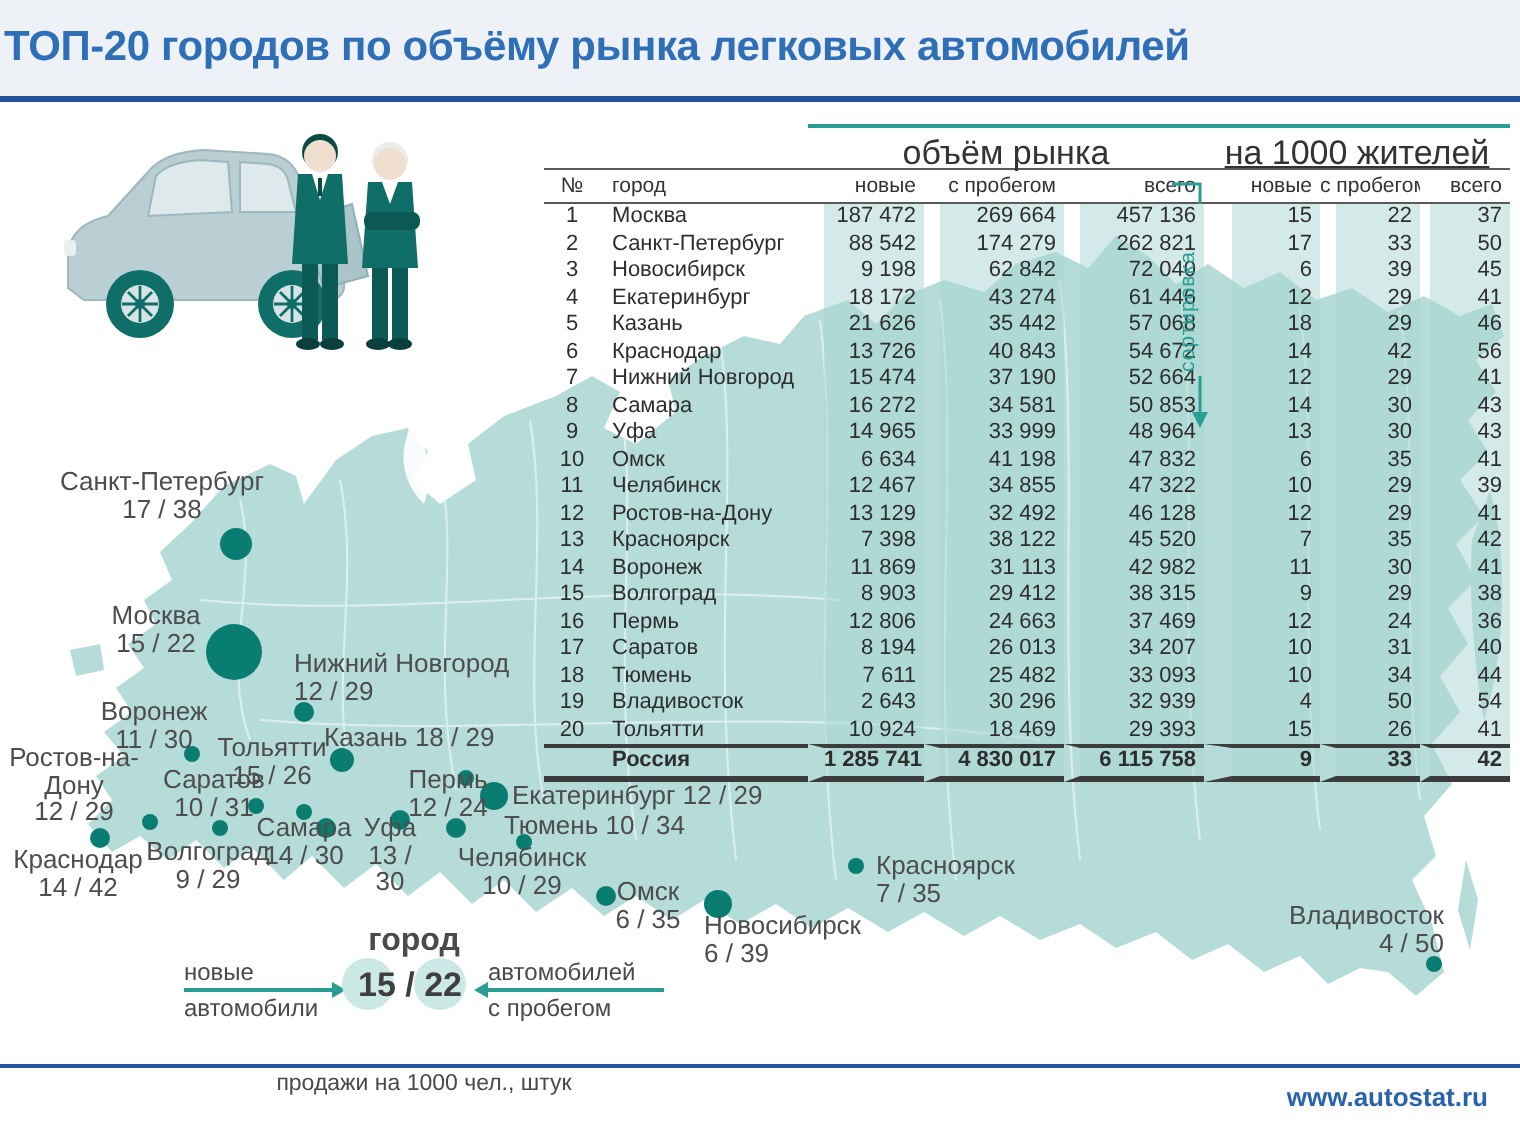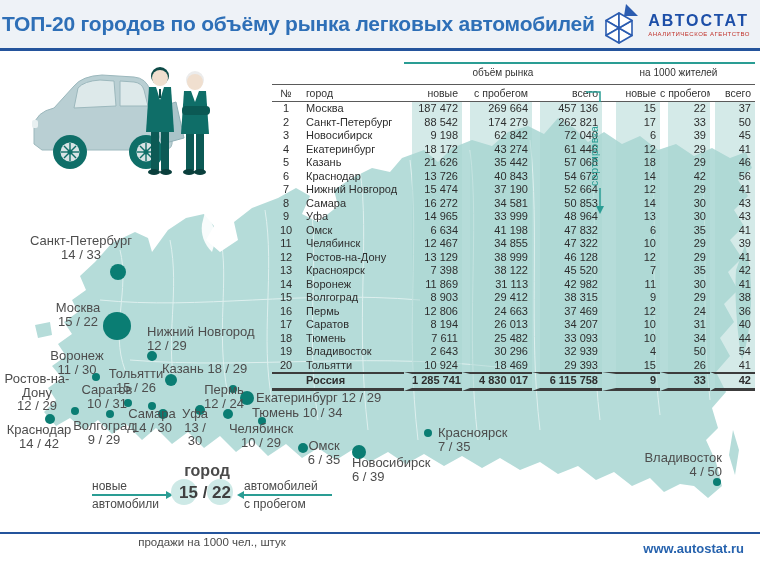--- a/index.html
+++ b/index.html
@@ -12,23 +12,23 @@
   .logo{position:absolute;right:10px;top:2px;display:flex;align-items:center;gap:4px;}
   .logo-txt{display:flex;flex-direction:column;line-height:1;}
   .logo-name{font-size:16px;font-weight:bold;letter-spacing:2px;color:#1d4fa8;}
   .logo-sub{font-size:6px;letter-spacing:0.5px;color:#c03028;margin-top:2px;}
   
   .map-svg{position:absolute;left:0;top:0;z-index:1;}
   .car-svg{position:absolute;left:30px;top:60px;z-index:2;}
   
   .tablewrap{position:absolute;left:272px;top:62px;width:483px;z-index:3;}
   .grp-line{position:absolute;left:132px;right:0;top:0;height:2px;background:#2a9d94;}
-  .grp-labels{position:relative;height:22px;font-size:10px;color:#333;}
+  .grp-labels{position:relative;height:22px;font-size:17px;color:#333;}
   .grp-m{position:absolute;left:132px;width:198px;top:5px;text-align:center;}
-  .grp-p{position:absolute;left:330px;width:153px;top:5px;text-align:center;}
+  .grp-p{position:absolute;left:330px;width:153px;top:5px;text-align:center;text-decoration:underline;}
   table.t{border-collapse:separate;border-spacing:0;table-layout:fixed;width:483px;font-size:11px;color:#2e2e2e;}
   .t th,.t td{box-sizing:border-box;height:13.5px;line-height:13.5px;padding:0 4px 0 0;white-space:nowrap;overflow:hidden;}
   .t thead th{font-weight:normal;font-size:10.5px;color:#333;height:16px;line-height:16px;
               border-top:1px solid #5a5a5a;border-bottom:1px solid #5a5a5a;}
   .t .c0{text-align:center;padding:0;}
   .t .c1{text-align:left;padding:0 0 0 6px;}
   .t .c2,.t .c3,.t .c4,.t .c5,.t .c6,.t .c7{text-align:right;}
   .t tbody .c2,.t tbody .c3,.t tbody .c4,.t tbody .c5,.t tbody .c6,.t tbody .c7,
   .t tfoot .c2,.t tfoot .c3,.t tfoot .c4,.t tfoot .c5,.t tfoot .c6,.t tfoot .c7{
       background:rgba(169,214,210,0.5);background-clip:padding-box;border-left:8px solid transparent;}
@@ -66,37 +66,20 @@
   .footline{position:absolute;left:0;top:532px;width:760px;height:2px;background:#24549c;z-index:5;}
   .url{position:absolute;right:16px;top:541px;font-size:13px;font-weight:bold;color:#2763ae;z-index:5;}
 </style>
 </head>
 <body>
 
 <div class="stage">
 
   <div class="hdr">
     <div class="hdr-title">ТОП-20 городов по объёму рынка легковых автомобилей</div>
-    <div class="logo">
-      <svg class="logo-ic" width="44" height="46" viewBox="0 0 44 46">
-        <g fill="#ffffff" stroke="#2b5cb0" stroke-width="1.6" stroke-linejoin="round">
-          <path d="M19,26 L19,11 L6,18.5 Z"></path>
-            <path d="M19,26 L6,18.5 L6,33.5 Z"></path>
-          <path d="M19,26 L6,33.5 L19,41 Z"></path>
-            <path d="M19,26 L19,41 L32,33.5 Z"></path>
-          <path d="M19,26 L32,33.5 L32,18.5 Z"></path>
-            <path d="M19,26 L32,18.5 L19,11 Z"></path>
-        </g>
-        <path d="M26,2 L38,14 L24,14 Z" fill="#2b5cb0"></path>
-      </svg>
-      <div class="logo-txt">
-        <span class="logo-name">АВТОСТАТ</span>
-        <span class="logo-sub">АНАЛИТИЧЕСКОЕ АГЕНТСТВО</span>
-      </div>
-    </div>
   </div>
 
   <svg class="map-svg" width="760" height="567" viewBox="0 0 760 567">
     <path fill="#b5dcd9" d="M95,262 L112,243 L135,232 L148,238 L152,252 L168,230 L186,218 L204,214 L214,226 L206,240 L220,252 L238,240 L234,222 L252,208 L278,198 L296,188 L310,196 L302,214 L318,222 L338,206 L334,190 L352,178 L372,168 L390,172 L402,158 L424,150 L438,162 L452,148 L472,140 L492,146 L508,132 L528,126 L544,134 L558,118 L574,128 L588,142 L604,132 L622,144 L640,136 L658,150 L676,144 L694,156 L712,148 L730,158 L746,152 L752,168 L738,180 L748,196 L734,210 L744,226 L730,240 L742,258 L728,272 L738,290 L724,304 L734,322 L720,338 L730,356 L716,372 L726,392 L712,408 L718,428 L706,440 L716,462 L722,486 L708,498 L694,486 L680,484 L664,492 L650,478 L632,486 L614,472 L596,480 L578,466 L558,474 L540,462 L520,470 L500,458 L482,468 L462,456 L444,466 L424,454 L406,464 L388,452 L370,462 L352,450 L336,460 L318,448 L302,458 L286,444 L268,456 L252,440 L236,452 L220,436 L204,448 L188,432 L172,444 L156,428 L142,440 L126,424 L112,434 L98,420 L84,430 L70,418 L56,426 L44,412 L56,400 L48,388 L62,378 L52,366 L66,356 L58,344 L72,334 L64,322 L78,312 L72,300 L86,290 L80,276 Z"></path>
     <path fill="#b5dcd9" d="M745,245 C755,280 752,330 742,360 C738,340 734,300 736,270 Z"></path>
     <path fill="#b5dcd9" d="M733,430 L739,450 L735,475 L729,455 Z"></path>
     <path fill="#b5dcd9" d="M35,325 L50,322 L52,335 L38,338 Z"></path>
     <path fill="#ffffff" d="M205,212 Q220,230 212,252 Q200,240 202,224 Z" opacity="0.9"></path>
     <g stroke="#ffffff" stroke-width="1" fill="none" opacity="0.55">
       <path d="M120,250 C130,290 110,330 125,370"></path>
@@ -305,21 +288,21 @@
             <td class="c3">34 855</td>
             <td class="c4">47 322</td>
             <td class="c5">10</td>
             <td class="c6">29</td>
             <td class="c7">39</td>
           </tr>
           <tr>
             <td class="c0">12</td>
             <td class="c1">Ростов-на-Дону</td>
             <td class="c2">13 129</td>
-            <td class="c3">38 999</td>
+            <td class="c3">32 492</td>
             <td class="c4">46 128</td>
             <td class="c5">12</td>
             <td class="c6">29</td>
             <td class="c7">41</td>
           </tr>
           <tr>
             <td class="c0">13</td>
             <td class="c1">Красноярск</td>
             <td class="c2">7 398</td>
             <td class="c3">38 122</td>
@@ -439,21 +422,21 @@
   <i class="dot" style="left:247px;top:398px;width:14px;height:14px;"></i>
   <i class="dot" style="left:228px;top:414px;width:10px;height:10px;"></i>
   <i class="dot" style="left:262px;top:421px;width:8px;height:8px;"></i>
   <i class="dot" style="left:303px;top:448px;width:10px;height:10px;"></i>
   <i class="dot" style="left:359px;top:452px;width:14px;height:14px;"></i>
   <i class="dot" style="left:428px;top:433px;width:8px;height:8px;"></i>
   <i class="dot" style="left:717px;top:482px;width:8px;height:8px;"></i>
 
   <div class="clbl" style="left:30px;top:234px;width:102px;">
     <span class="n">Санкт-Петербург</span>
-      <span class="v">14 / 33</span>
+      <span class="v">17 / 38</span>
     </div>
   <div class="clbl" style="left:53px;top:301px;width:50px;">
     <span class="n">Москва</span>
       <span class="v">15 / 22</span>
     </div>
   <div class="clbl left" style="left:147px;top:325px;width:112px;">
     <span class="n">Нижний Новгород</span>
       <span class="v">12 / 29</span>
     </div>
   <div class="clbl" style="left:48px;top:349px;width:58px;">

